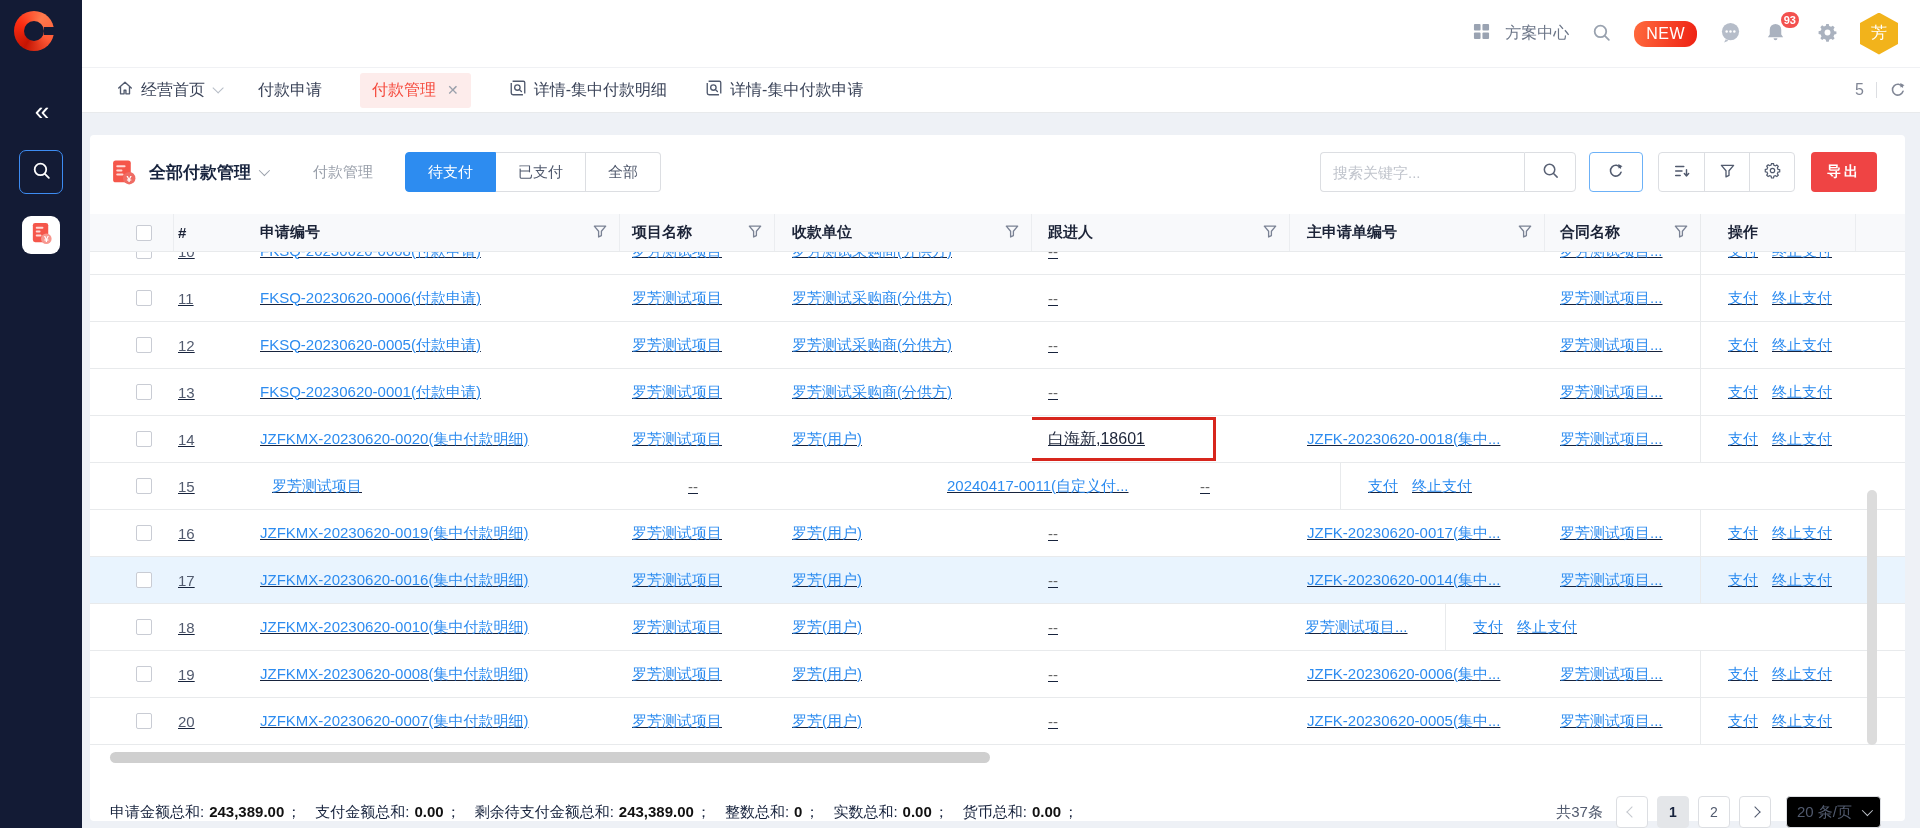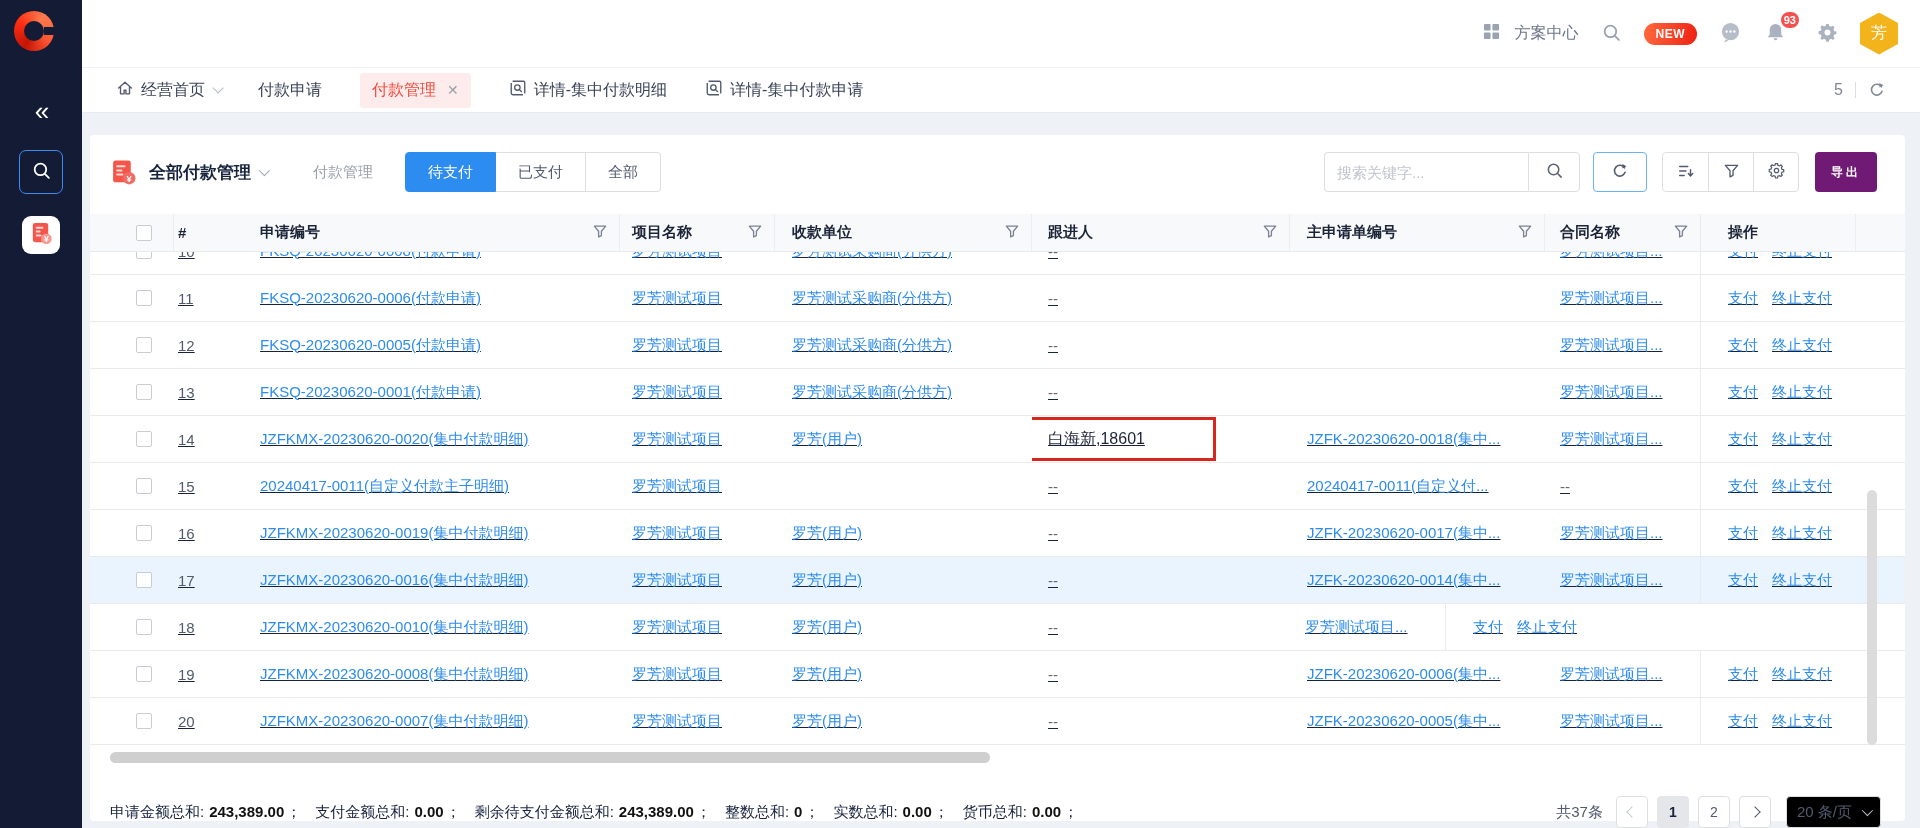--- a/index.html
+++ b/index.html
@@ -22,30 +22,30 @@
   .side-search { position:absolute; left:19px; top:150px; width:44px; height:44px; border:1px solid #3d8cf2; border-radius:7px;
                  display:flex; align-items:center; justify-content:center; color:#fff; cursor:pointer; }
   .side-app { position:absolute; left:22px; top:216px; width:38px; height:38px; background:#fff; border-radius:9px;
               display:flex; align-items:center; justify-content:center; cursor:pointer; }
 
   
   .topbar { position:absolute; left:82px; right:0; top:0; height:68px; background:#fff; border-bottom:1px solid #f0f1f4;
             display:flex; align-items:center; justify-content:flex-end; padding-right:22px; gap:22px; z-index:20; }
   .nav-center { display:flex; align-items:center; gap:15px; color:#6c7688; font-size:16px; cursor:pointer; }
   .icon-btn { display:flex; align-items:center; justify-content:center; cursor:pointer; position:relative; }
-  .new-badge { background:linear-gradient(100deg,#ff6a3d,#ee2113); color:#fff; font-size:12px; font-weight:bold;
+  .new-badge { background:linear-gradient(100deg,#ff6a3d,#ee2113); color:#fff; font-size:16px; font-weight:normal;
                padding:4px 12px; border-radius:12px 12px 12px 12px; letter-spacing:.5px; cursor:pointer; }
   .bell-badge { position:absolute; top:-11px; right:-14px; background:#f3514f; color:#fff; font-size:11px; font-weight:bold;
                 min-width:22px; height:20px; border-radius:10px; border:2px solid #fff; display:flex; align-items:center; justify-content:center; padding:0 3px; }
   .avatar { width:38px; height:42px; background:#f2b31b; color:#fff; font-size:16px; display:flex; align-items:center; justify-content:center;
             clip-path:polygon(50% 0%,100% 25%,100% 75%,50% 100%,0% 75%,0% 25%); cursor:pointer; }
 
   
   .tabbar { position:absolute; left:82px; right:0; top:68px; height:45px; background:#fff; border-bottom:1px solid #e8eaec;
-            display:flex; align-items:center; padding:0 34px 0 34px; gap:38px; z-index:20; }
+            display:flex; align-items:center; padding:0 13px 0 34px; gap:38px; z-index:20; }
   .tab { display:flex; align-items:center; gap:7px; color:#3a4358; font-size:16px; cursor:pointer; white-space:nowrap; }
   .tab.active { background:#fdeceb; color:#f5483b; padding:7px 12px; border-radius:3px; }
   .tab .close-x { color:#9aa0ab; font-size:14px; margin-left:4px; }
   .tab-chevron { width:8px; height:8px; border-right:1.5px solid #b6bcc6; border-bottom:1.5px solid #b6bcc6; transform:rotate(45deg) translateY(-3px); }
   .tabbar-right { margin-left:auto; display:flex; align-items:center; gap:12px; color:#808695; font-size:16px; }
   .tabbar-right .vsep { width:1px; height:16px; background:#dcdee2; }
 
   
   .card { position:absolute; left:90px; top:135px; width:1815px; height:686px; background:#fff; border-radius:4px; z-index:10; }
 
@@ -66,21 +66,21 @@
   .search-input { width:204px; height:40px; border:1px solid #dcdee2; border-right:none; border-radius:4px 0 0 4px;
                   padding:0 12px; font-size:15px; color:#515a6e; outline:none; font-family:inherit; }
   .search-input::placeholder { color:#c0c4cc; }
   .search-btn { width:52px; height:40px; border:1px solid #dcdee2; border-radius:0 4px 4px 0; background:#fff; color:#5a6275;
                 display:flex; align-items:center; justify-content:center; cursor:pointer; }
   .refresh-btn { width:54px; height:40px; border:1px solid #6cb1f7; border-radius:4px; background:#fff; color:#515a6e;
                  display:flex; align-items:center; justify-content:center; cursor:pointer; margin-left:13px; }
   .icon-group { display:flex; height:40px; border:1px solid #dcdee2; border-radius:4px; margin-left:15px; }
   .icon-cell { width:45px; display:flex; align-items:center; justify-content:center; color:#515a6e; cursor:pointer; }
   .icon-cell + .icon-cell { border-left:1px solid #dcdee2; }
-  .export-btn { margin-left:16px; height:40px; padding:0 16px; background:#701a75; color:#fff; font-size:12px; font-weight:bold;
+  .export-btn { margin-left:16px; height:40px; padding:0 16px; background:#ef4444; color:#fff; font-size:14px; font-weight:bold;
                 border:none; border-radius:4px; cursor:pointer; letter-spacing:3px; font-family:inherit; }
 
   
   .thead { position:absolute; left:0; right:0; top:79px; height:38px; background:#f8f9fb; border-bottom:1px solid #e8eaec;
            display:flex; align-items:center; font-weight:bold; color:#1c2438; font-size:15px; }
   .cell { height:100%; display:flex; align-items:center; white-space:nowrap; overflow:hidden; }
   .c-check { width:84px; padding-left:46px; }
   .c-idx { width:86px; padding-left:4px; }
   .c-req { width:360px; }
   .c-proj { width:155px; padding-left:12px; }
@@ -520,23 +520,20 @@
       <a class="link">支付</a>
       <a class="link">终止支付</a>
     </div>
     <div class="cell c-gutter"></div>
   </div>
       <div class="trow">
     <div class="cell c-check">
           <span class="checkbox"></span>
         </div>
     <div class="cell c-idx">15</div>
-    <div class="cell c-req">
-          <a class="link">20240417-0011(自定义付款主子明细)</a>
-        </div>
     <div class="cell c-proj">
           <a class="link">罗芳测试项目</a>
         </div>
     <div class="cell c-payee">
           <a class="link"></a>
         </div>
     <div class="cell c-follow">
           <span class="follower muted">--</span>
         </div>
     <div class="cell c-main">

